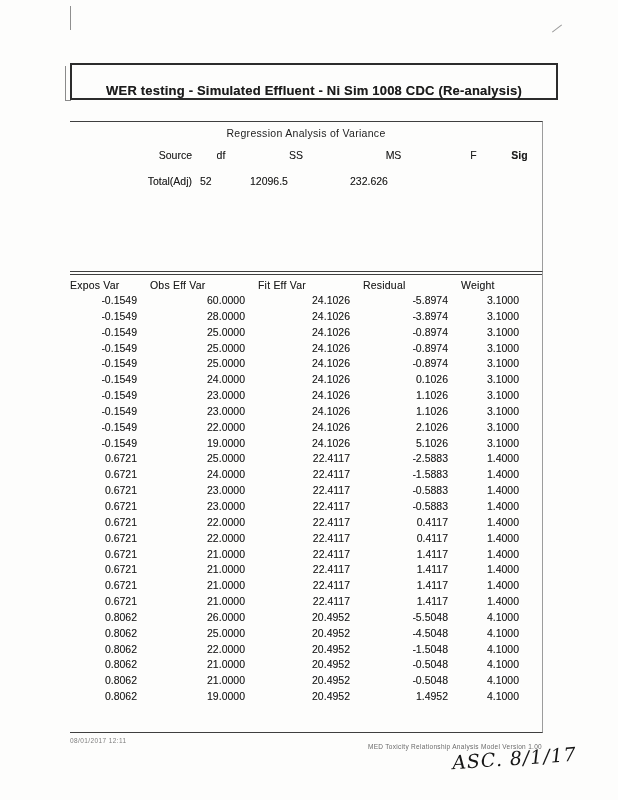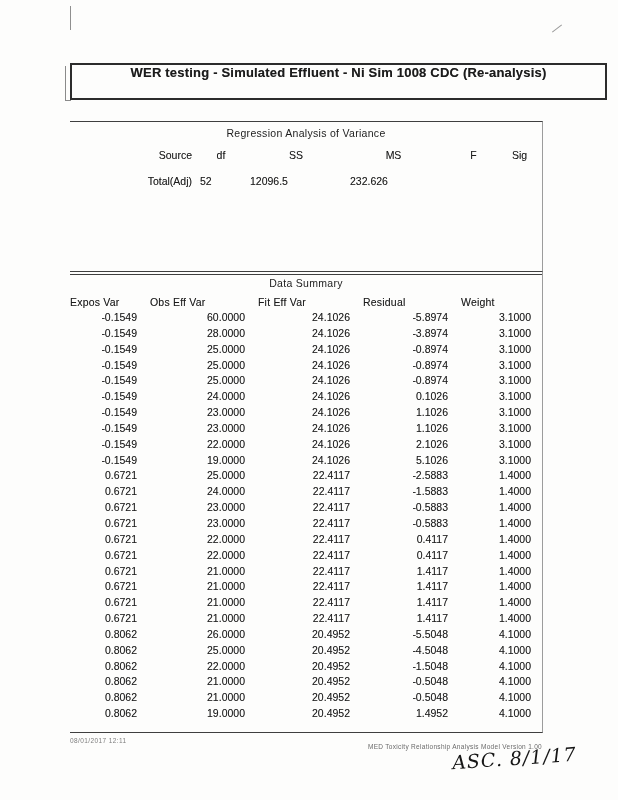--- a/index.html
+++ b/index.html
@@ -12,23 +12,23 @@
     color:#1c1c1c;
     overflow:hidden;
     box-shadow:0 0 4px rgba(0,0,0,.25);
   }
   
   .tick-tl{position:absolute;left:70px;top:6px;width:1px;height:24px;background:#8f8f8f;}
   .mark-tr{position:absolute;left:551px;top:28px;width:12px;height:1px;background:#9a9a9a;transform:rotate(-38deg);}
   .bracket-l{position:absolute;left:65px;top:66px;width:5px;height:34px;border-left:1px solid #8a8a8a;border-bottom:1px solid #8a8a8a;}
 
   .title-box{
-    position:absolute;left:70px;top:63px;width:537px;height:37px;
+    position:absolute;left:70px;top:63px;width:488px;height:37px;
     border:2px solid #2c2c2c;
-    display:flex;align-items:flex-start;justify-content:center;
+    display:flex;align-items:flex-end;justify-content:center;
     box-sizing:border-box;
   }
   .title-box span{
     font-size:13px;font-weight:bold;letter-spacing:.2px;
     text-shadow:0 0 .4px rgba(30,30,30,.55);
   }
 
   .tbl{
     position:absolute;left:70px;width:473px;box-sizing:border-box;
     border-top:1px solid #3f3f3f;border-bottom:1px solid #3f3f3f;
@@ -42,25 +42,25 @@
   }
   table{border-collapse:collapse;width:100%;table-layout:fixed;}
   th,td{
     font-size:10.5px;font-weight:normal;white-space:nowrap;
     text-shadow:0 0 .4px rgba(40,40,40,.4);
   }
   
   .anova th{padding:10px 8px 6px 0;text-align:center;}
   .anova td{padding:8px 8px 6px 0;text-align:left;}
   .anova th:first-child,.anova td:first-child{text-align:right;padding-left:18px;}
-  .anova th:last-child,.anova td:last-child{padding-right:14px;}
+  .anova th:last-child,.anova td:last-child{padding-right:14px;font-weight:bold;}
   
   .ds th{padding:7px 13px 2px 0;text-align:left;letter-spacing:.2px;}
   .ds td{padding:0 13px 0 0;text-align:right;line-height:15.85px;}
-  .ds th:last-child,.ds td:last-child{padding-right:12px;}
+  .ds th:last-child,.ds td:last-child{padding-right:24px;}
 
   .footer-left{
     position:absolute;left:70px;top:737px;
     font-size:6.5px;color:#7d7d7d;letter-spacing:.4px;
   }
   .footer-right{
     position:absolute;right:76px;top:743px;
     font-size:6.5px;color:#6a6a6a;letter-spacing:.3px;
   }
   .handwriting{
@@ -111,21 +111,20 @@
             <td>12096.5</td>
             <td>232.626</td>
             <td></td>
             <td></td>
           </tr>
         </tbody>
     </table>
   </section>
 
   <section class="tbl ds">
-    <div class="section-title">Data Summary</div>
     <table>
       <colgroup>
         <col style="width:80px">
           <col style="width:108px">
           <col style="width:105px">
         <col style="width:98px">
           <col style="width:82px">
       </colgroup>
       <thead>
         <tr>

